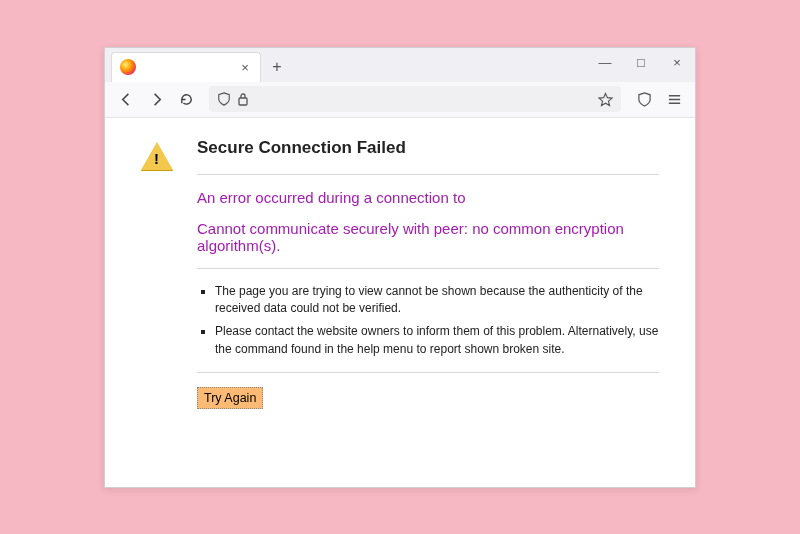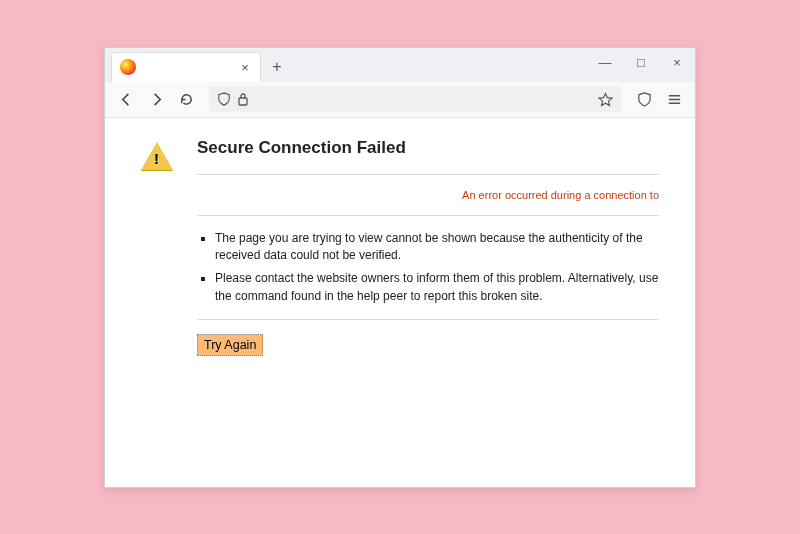--- a/index.html
+++ b/index.html
@@ -129,21 +129,21 @@
       color: #000;
       font-size: 15px;
     }
     .err-col { flex: 1; color: #232323; }
     h2.err-title {
       font-size: 17px;
       font-weight: 700;
       margin-bottom: 16px;
     }
     hr.rule { border: none; border-top: 1px solid #d8d8d8; margin: 6px 0 14px 0; }
-    .err-line { font-size: 11px; margin-bottom: 14px; color: #c2410c; text-align: right; }
+    .err-line { font-size: 15px; margin-bottom: 14px; color: #a21caf; }
     ul.err-list { list-style: square; padding-left: 18px; margin: 2px 0 14px 0; }
     ul.err-list li { font-size: 12px; line-height: 1.45; margin-bottom: 6px; color: #222; }
     .try-again-btn {
       font-size: 12.5px;
       padding: 3px 6px;
       background: #fdba74;
       border: 1px dotted #888;
       cursor: pointer;
       font-family: inherit;
     }
@@ -215,23 +215,24 @@
   </div>
 
   <div class="content">
     <div class="warn-col">
       <div class="warning-triangle"></div>
     </div>
     <div class="err-col">
       <h2 class="err-title">Secure Connection Failed</h2>
       <hr class="rule">
       <p class="err-line">An error occurred during a connection to</p>
+      <p class="err-line">Cannot communicate securely with peer: no common encryption algorithm(s).</p>
       <hr class="rule">
       <ul class="err-list">
         <li>The page you are trying to view cannot be shown because the authenticity of the received data could not be verified.</li>
-        <li>Please contact the website owners to inform them of this problem. Alternatively, use the command found in the help peer to report this broken site.</li>
+        <li>Please contact the website owners to inform them of this problem. Alternatively, use the command found in the help menu to report shown broken site.</li>
       </ul>
       <hr class="rule">
       <button class="try-again-btn">Try Again</button>
     </div>
   </div>
 
 </div>
 
 </body></html>

